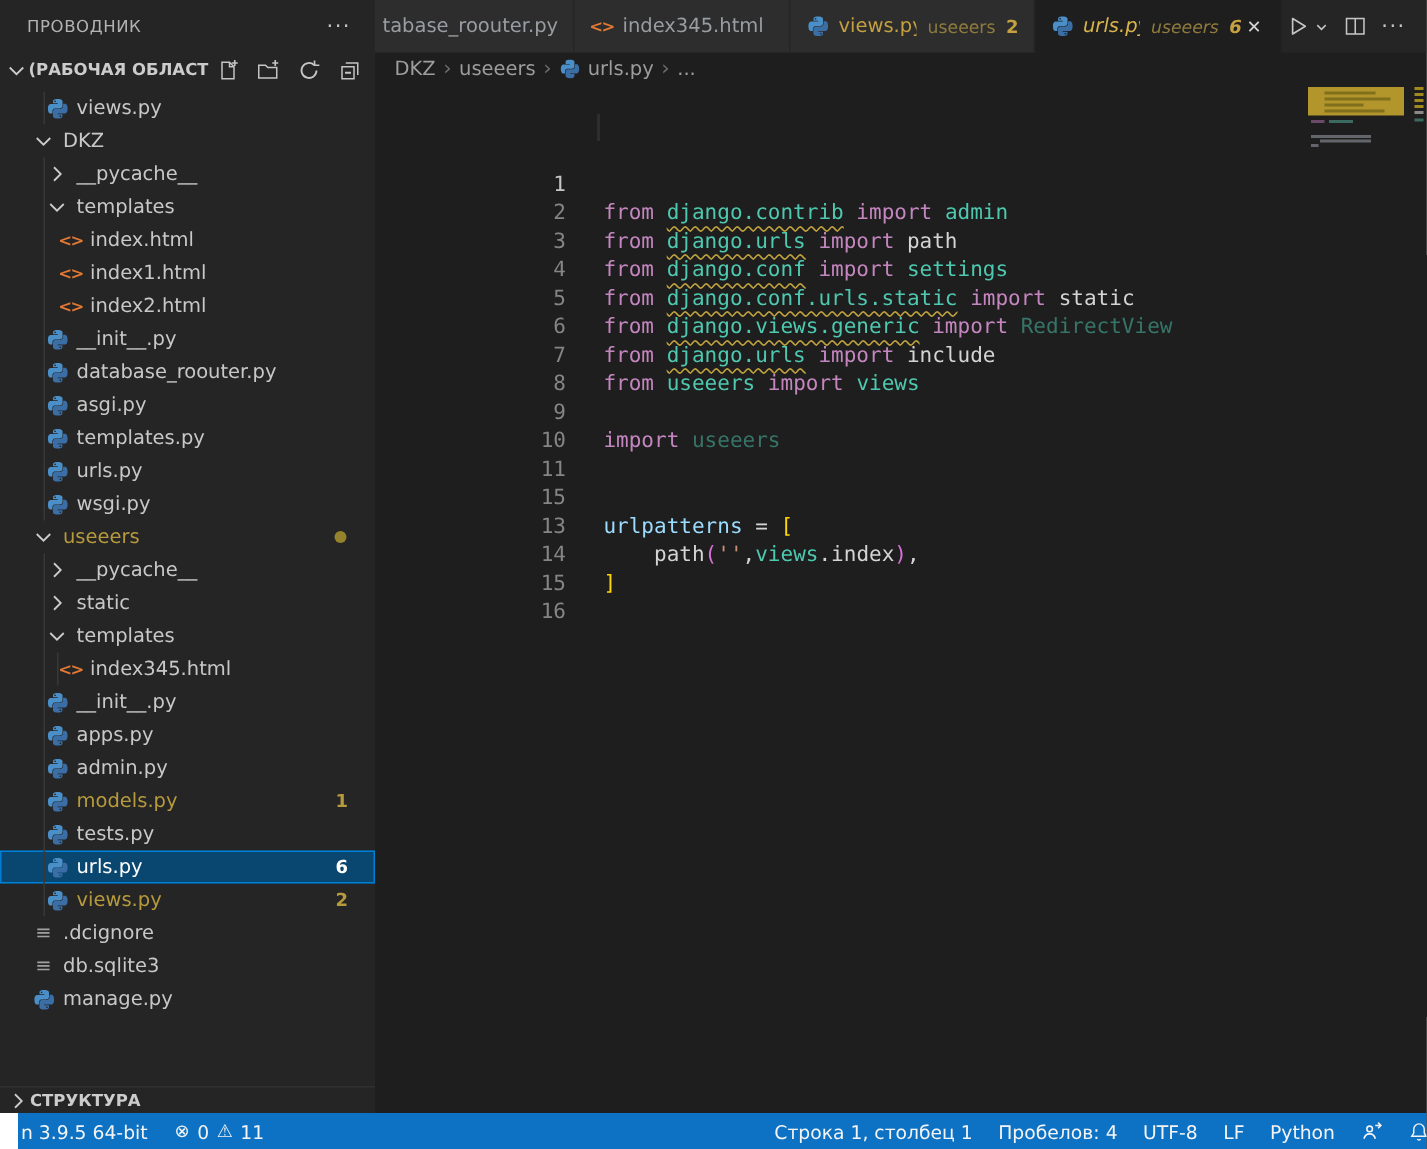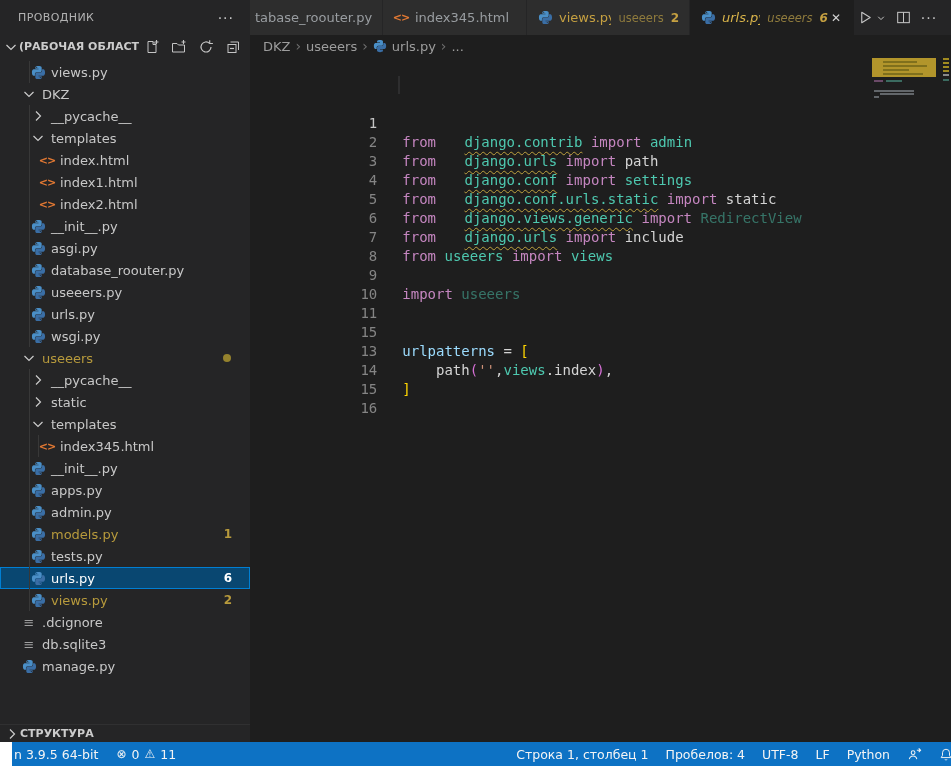--- a/index.html
+++ b/index.html
@@ -75,21 +75,21 @@
   .cl { position:relative; height:19px; font-family:"DejaVu Sans Mono","Liberation Mono",monospace; font-size:14px; line-height:19px; white-space:pre; }
   .cl > span { position:relative; }
   .ln { display:inline-block; width:43px; text-align:right; color:#858585; }
   .cur .ln { color:#c6c6c6; }
   .lc { margin-left:25px; }
   .hl { position:absolute; left:64px; top:0; width:548px; height:18px; background:#242425; border:1px solid #2e2e2f; }
   .cursor { position:absolute; left:68px; top:1px; width:2px; height:17px; background:#c8c8c8; }
   .iguide { position:absolute; left:70px; top:0; width:1px; height:100%; background:#404040; }
   .k{color:#c586c0} .m{color:#4ec9b0} .p{color:#d4d4d4} .dim{color:#4ec9b0;opacity:.5}
   .vb{color:#9cdcfe} .b1{color:#ffd602} .b2{color:#d670d6} .s{color:#ce9178}
-  .sq{text-decoration-line:underline; text-decoration-style:wavy; text-decoration-color:#bfa23e; text-decoration-thickness:1px; text-underline-offset:4px;margin-left:20px;}
+  .sq{text-decoration-line:underline; text-decoration-style:wavy; text-decoration-color:#bfa23e; text-decoration-thickness:1px; text-underline-offset:4px;}
 
   
   .minimap { position:absolute; left:622px; top:57px; width:68px; height:130px; cursor:pointer; }
   .mm { position:absolute; }
   .ruler { position:absolute; right:0; top:57px; width:10px; height:140px; }
 
   
   .statusbar { position:absolute; left:12px; top:742px; width:951px; height:24px; background:#0d72c4; color:#f4f4f4; font-size:12.5px; display:flex; align-items:center; }
   .sb-left { display:flex; align-items:center; gap:18px; margin-left:2px; }
   .sb-right { margin-left:auto; display:flex; align-items:center; gap:17px; margin-right:10px; }
@@ -232,45 +232,45 @@
         </div>
         <div class="row g1 ind1">
           <span class="guide gl1"></span>
 
           <span class="twisty">
   <svg width="15" height="15" viewBox="0 0 32 32">
     <path fill="#4a8fc7" d="M15.9 2c-7 0-6.6 3-6.6 3v3.2h6.7v1H6.6S2 8.6 2 15.9s4 7 4 7h2.4v-3.3s-.1-4 4-4h6.6s3.8.1 3.8-3.7V5.6S23.4 2 15.9 2zm-3.7 2.1a1.2 1.2 0 1 1 0 2.4 1.2 1.2 0 0 1 0-2.4z"></path>
     <path fill="#3a6ea5" d="M16.1 30c7 0 6.6-3 6.6-3v-3.2H16v-1h9.4s4.6.6 4.6-6.9-4-7-4-7h-2.4v3.3s.1 4-4 4H13s-3.8-.1-3.8 3.7v6.5S8.6 30 16.1 30zm3.7-2.1a1.2 1.2 0 1 1 0-2.4 1.2 1.2 0 0 1 0 2.4z"></path>
   </svg>
 </span>
+          <span class="lbl">database_roouter.py</span>
+
+        </div>
+        <div class="row g1 ind1">
+          <span class="guide gl1"></span>
+
+          <span class="twisty">
+  <svg width="15" height="15" viewBox="0 0 32 32">
+    <path fill="#4a8fc7" d="M15.9 2c-7 0-6.6 3-6.6 3v3.2h6.7v1H6.6S2 8.6 2 15.9s4 7 4 7h2.4v-3.3s-.1-4 4-4h6.6s3.8.1 3.8-3.7V5.6S23.4 2 15.9 2zm-3.7 2.1a1.2 1.2 0 1 1 0 2.4 1.2 1.2 0 0 1 0-2.4z"></path>
+    <path fill="#3a6ea5" d="M16.1 30c7 0 6.6-3 6.6-3v-3.2H16v-1h9.4s4.6.6 4.6-6.9-4-7-4-7h-2.4v3.3s.1 4-4 4H13s-3.8-.1-3.8 3.7v6.5S8.6 30 16.1 30zm3.7-2.1a1.2 1.2 0 1 1 0-2.4 1.2 1.2 0 0 1 0 2.4z"></path>
+  </svg>
+</span>
           <span class="lbl">asgi.py</span>
 
         </div>
         <div class="row g1 ind1">
           <span class="guide gl1"></span>
 
           <span class="twisty">
   <svg width="15" height="15" viewBox="0 0 32 32">
     <path fill="#4a8fc7" d="M15.9 2c-7 0-6.6 3-6.6 3v3.2h6.7v1H6.6S2 8.6 2 15.9s4 7 4 7h2.4v-3.3s-.1-4 4-4h6.6s3.8.1 3.8-3.7V5.6S23.4 2 15.9 2zm-3.7 2.1a1.2 1.2 0 1 1 0 2.4 1.2 1.2 0 0 1 0-2.4z"></path>
     <path fill="#3a6ea5" d="M16.1 30c7 0 6.6-3 6.6-3v-3.2H16v-1h9.4s4.6.6 4.6-6.9-4-7-4-7h-2.4v3.3s.1 4-4 4H13s-3.8-.1-3.8 3.7v6.5S8.6 30 16.1 30zm3.7-2.1a1.2 1.2 0 1 1 0-2.4 1.2 1.2 0 0 1 0 2.4z"></path>
   </svg>
 </span>
-          <span class="lbl">database_roouter.py</span>
-
-        </div>
-        <div class="row g1 ind1">
-          <span class="guide gl1"></span>
-
-          <span class="twisty">
-  <svg width="15" height="15" viewBox="0 0 32 32">
-    <path fill="#4a8fc7" d="M15.9 2c-7 0-6.6 3-6.6 3v3.2h6.7v1H6.6S2 8.6 2 15.9s4 7 4 7h2.4v-3.3s-.1-4 4-4h6.6s3.8.1 3.8-3.7V5.6S23.4 2 15.9 2zm-3.7 2.1a1.2 1.2 0 1 1 0 2.4 1.2 1.2 0 0 1 0-2.4z"></path>
-    <path fill="#3a6ea5" d="M16.1 30c7 0 6.6-3 6.6-3v-3.2H16v-1h9.4s4.6.6 4.6-6.9-4-7-4-7h-2.4v3.3s.1 4-4 4H13s-3.8-.1-3.8 3.7v6.5S8.6 30 16.1 30zm3.7-2.1a1.2 1.2 0 1 1 0-2.4 1.2 1.2 0 0 1 0 2.4z"></path>
-  </svg>
-</span>
-          <span class="lbl">useeers.py</span>
+          <span class="lbl">templates.py</span>
 
         </div>
         <div class="row g1 ind1">
           <span class="guide gl1"></span>
 
           <span class="twisty">
   <svg width="15" height="15" viewBox="0 0 32 32">
     <path fill="#4a8fc7" d="M15.9 2c-7 0-6.6 3-6.6 3v3.2h6.7v1H6.6S2 8.6 2 15.9s4 7 4 7h2.4v-3.3s-.1-4 4-4h6.6s3.8.1 3.8-3.7V5.6S23.4 2 15.9 2zm-3.7 2.1a1.2 1.2 0 1 1 0 2.4 1.2 1.2 0 0 1 0-2.4z"></path>
     <path fill="#3a6ea5" d="M16.1 30c7 0 6.6-3 6.6-3v-3.2H16v-1h9.4s4.6.6 4.6-6.9-4-7-4-7h-2.4v3.3s.1 4-4 4H13s-3.8-.1-3.8 3.7v6.5S8.6 30 16.1 30zm3.7-2.1a1.2 1.2 0 1 1 0-2.4 1.2 1.2 0 0 1 0 2.4z"></path>
   </svg>

